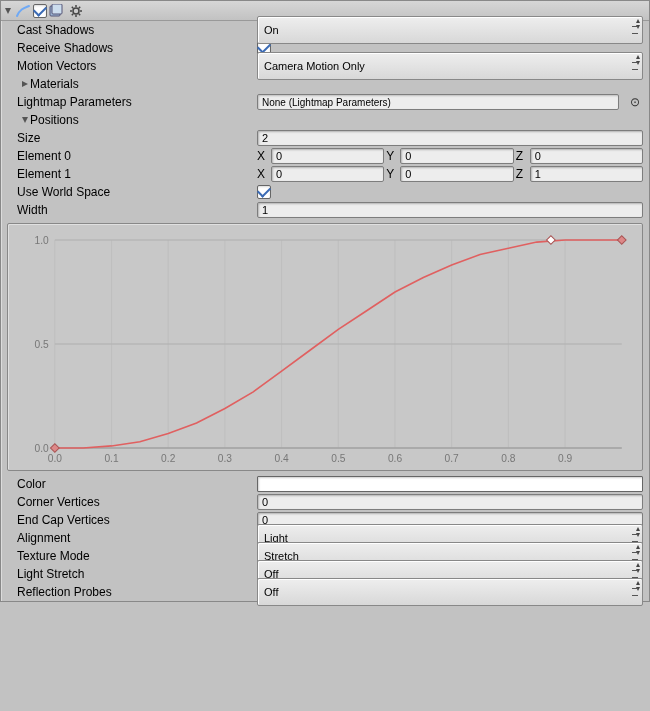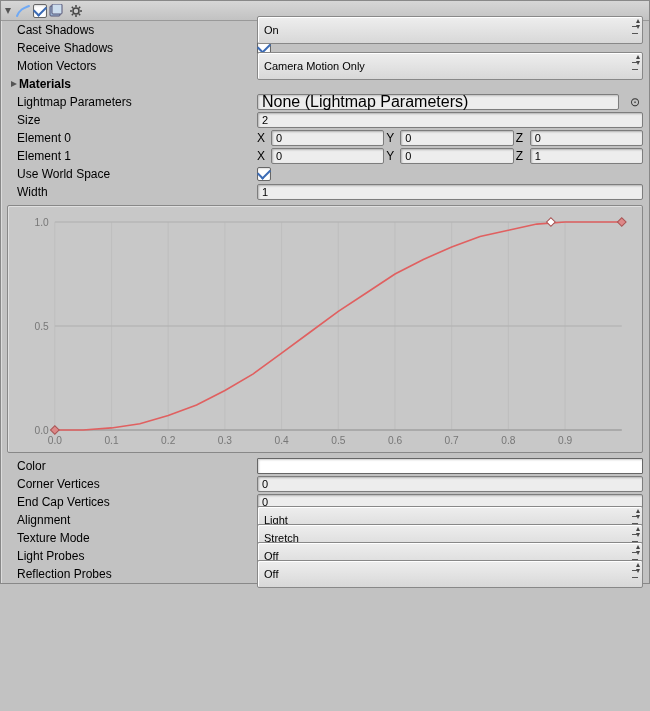--- a/index.html
+++ b/index.html
@@ -124,21 +124,21 @@
   }
   .objfield {
     flex: 1;
     height: 16px;
     background: #ededed;
     border: 1px solid #7d7d7d;
     border-radius: 2px;
     box-shadow: inset 1px 1px 2px rgba(0,0,0,.2);
     padding: 0 4px;
     display:flex; align-items:center;
-    font-size:16px;
+    font-size:10px;
     cursor: pointer;
   }
   .obj-selector {
     width: 16px; text-align:center; color:#333;
     cursor:pointer;
     margin-left: 4px;
   }
   .colorfield {
     flex: 1;
     height: 16px;
@@ -148,22 +148,21 @@
     cursor: pointer;
     border-radius: 1px;
   }
   .axis-label { width: 12px; text-align:left; }
   .vec3 { flex:1; display:flex; align-items:center; gap: 2px; }
   .vec3 .input { flex:1; }
 
   .section-head {
     display:flex; align-items:center;
     height:18px;
-    padding-left: 8px;
-    font-weight: bold;
+    padding-left: 19px;
   }
 
   
   .curve-wrap {
     margin: 4px 6px 4px 6px;
     border: 1px solid #888;
     border-radius: 2px;
     background: #c8c8c8;
     box-shadow: inset 1px 1px 0 #e0e0e0;
   }
@@ -258,20 +257,28 @@
   <div class="row">
     <div class="label">Lightmap Parameters</div>
     <div class="value">
       <div class="objfield">
           <span>None (Lightmap Parameters)</span>
         </div>
       <span class="obj-selector">⊙</span>
     </div>
   </div>
 
+  <div class="section-head">
+    <span class="foldout">
+      <svg viewBox="0 0 10 10">
+          <path d="M2 2 L8 5 L2 8 Z" fill="#555" transform="rotate(90 5 5)"></path>
+        </svg>
+    </span>
+    <span>Positions</span>
+  </div>
   <div class="row">
     <div class="label sub1">Size</div>
     <div class="value">
       <div class="input">2</div>
     </div>
   </div>
   <div class="row">
     <div class="label sub1">Element 0</div>
     <div class="value vec3">
       <span class="axis-label">X</span>
@@ -381,21 +388,21 @@
     <div class="label">Texture Mode</div>
     <div class="value">
         <div class="dropdown">
           <span>Stretch</span>
           <span class="updn">▴<br>▾</span>
         </div>
       </div>
   </div>
 
   <div class="row">
-    <div class="label">Light Probes</div>
+    <div class="label">Light Stretch</div>
     <div class="value">
         <div class="dropdown">
           <span>Off</span>
           <span class="updn">▴<br>▾</span>
         </div>
       </div>
   </div>
 
   <div class="row">
     <div class="label">Reflection Probes</div>

